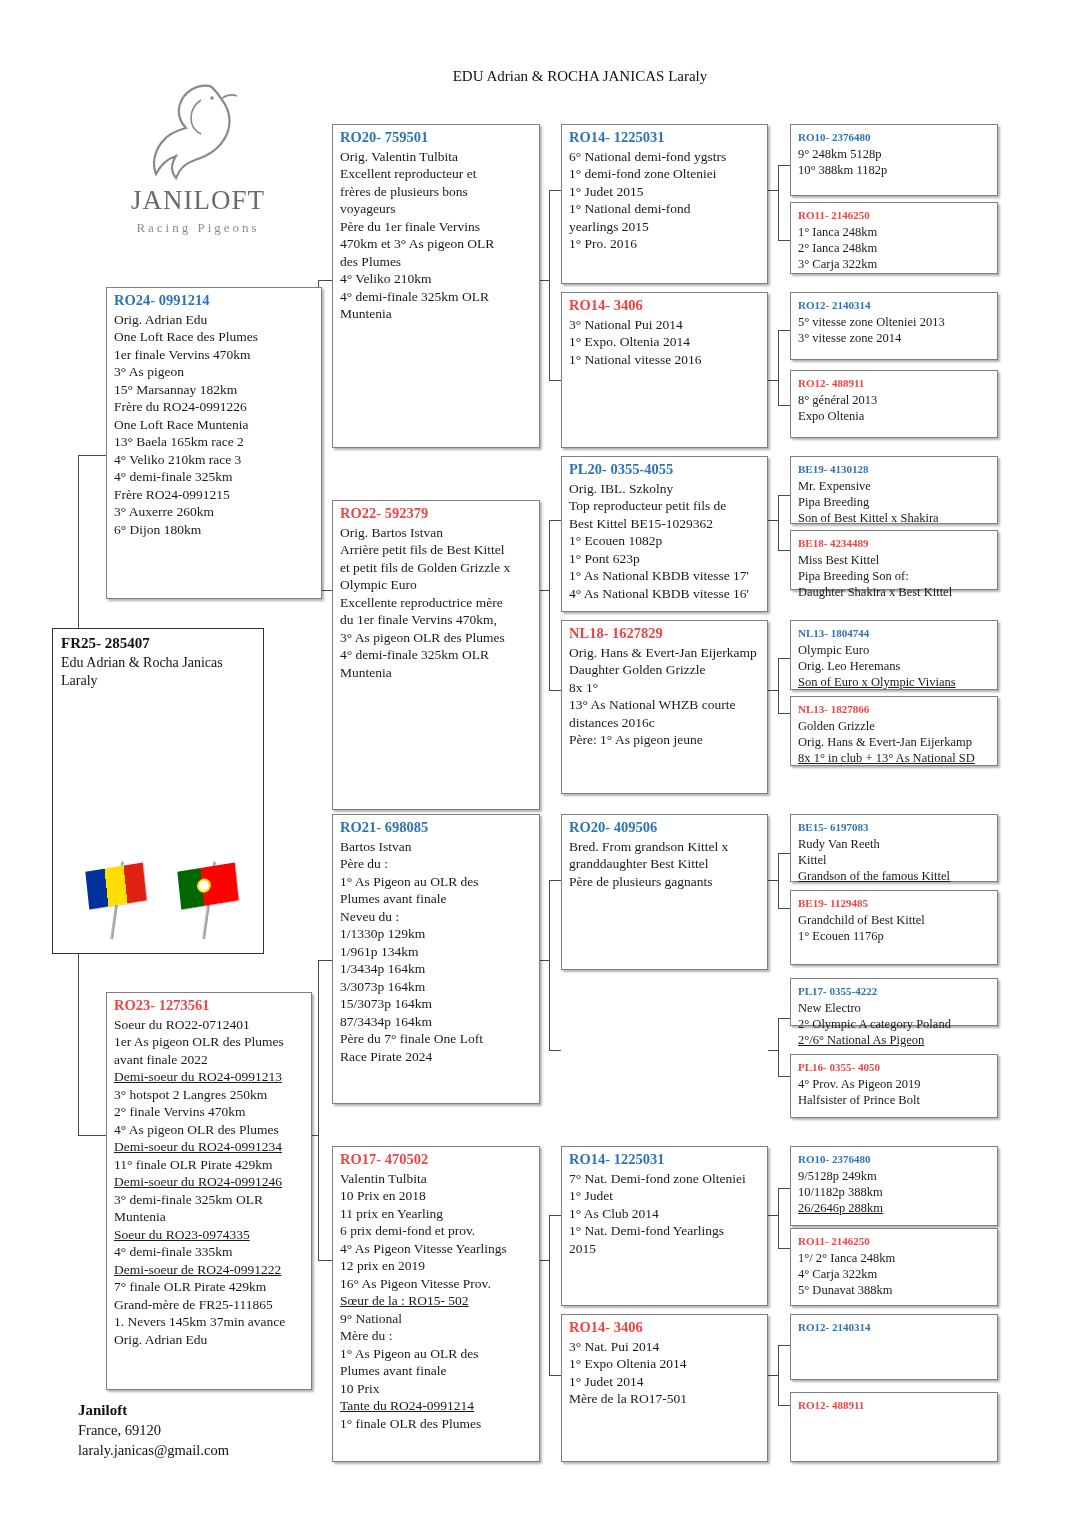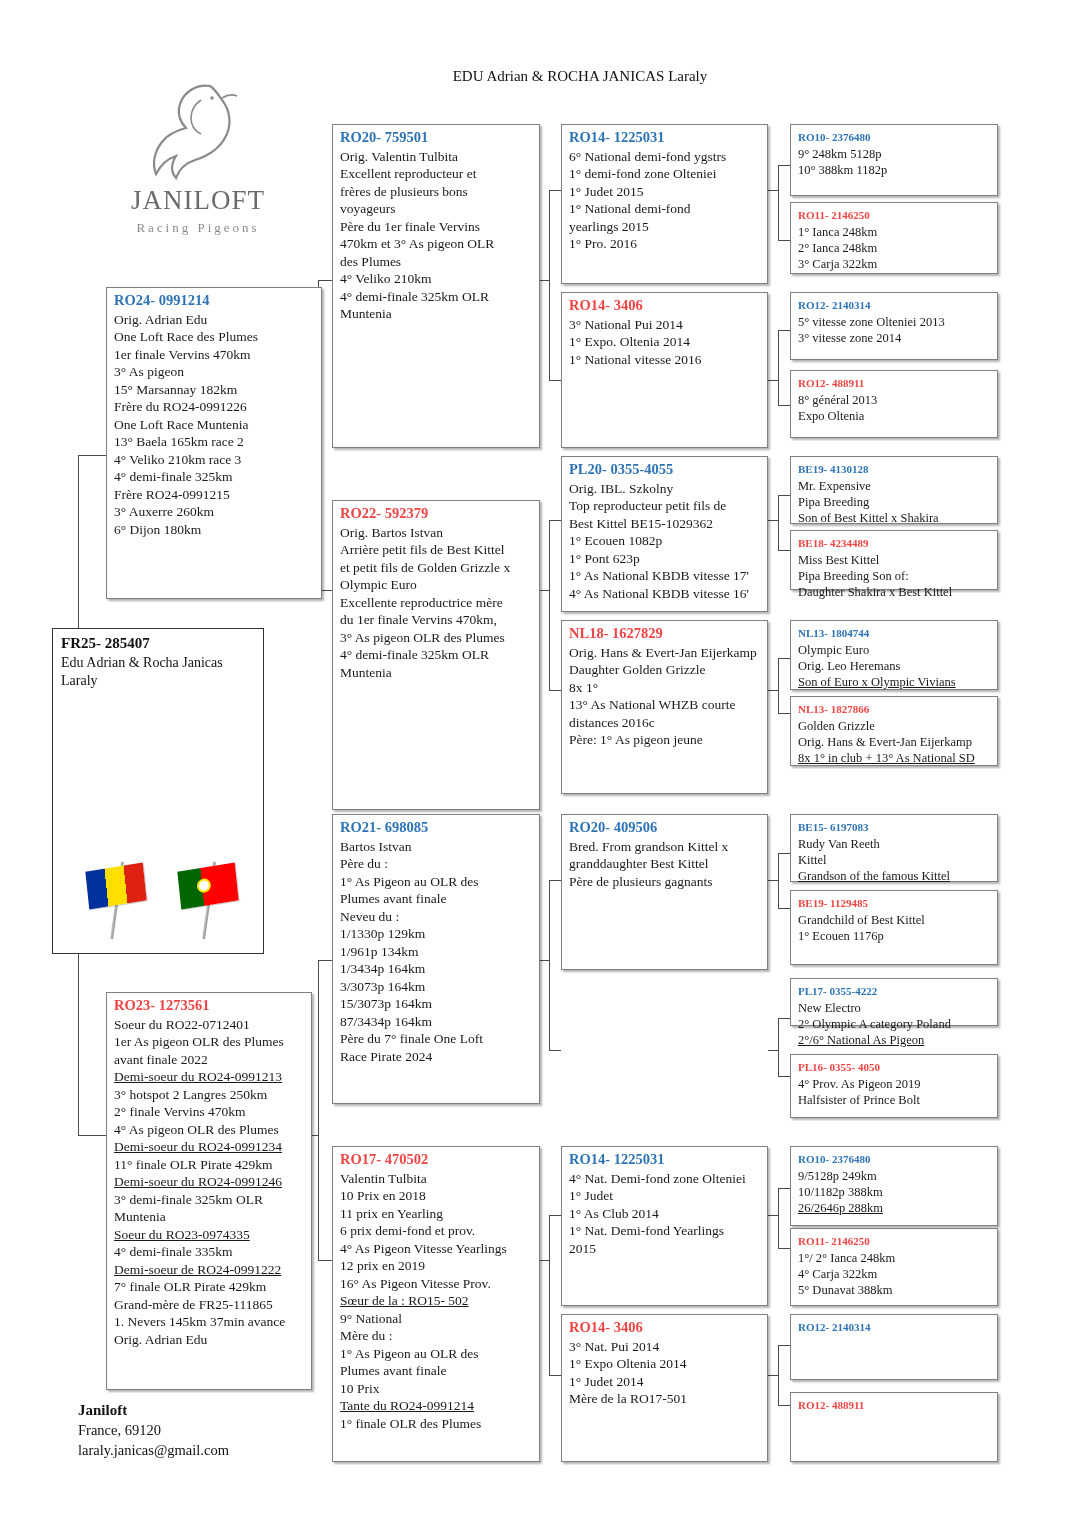--- a/index.html
+++ b/index.html
@@ -414,21 +414,21 @@
   <div class="card blue shadow" style="left:561px; top:814px; width:207px; height:156px;">
     <span class="ring">RO20- 409506</span>
     <span class="line">Bred. From grandson Kittel x</span>
     <span class="line">granddaughter Best Kittel</span>
     <span class="line">Père de plusieurs gagnants</span>
   </div>
 
 
   <div class="card blue shadow" style="left:561px; top:1146px; width:207px; height:160px;">
     <span class="ring">RO14- 1225031</span>
-    <span class="line">4° Nat. Demi-fond zone Olteniei</span>
+    <span class="line">7° Nat. Demi-fond zone Olteniei</span>
     <span class="line">1° Judet</span>
     <span class="line">1° As Club 2014</span>
     <span class="line">1° Nat. Demi-fond Yearlings</span>
     <span class="line">2015</span>
   </div>
 
   <div class="card pink shadow" style="left:561px; top:1314px; width:207px; height:148px;">
     <span class="ring">RO14- 3406</span>
     <span class="line">3° Nat. Pui 2014</span>
     <span class="line">1° Expo Oltenia 2014</span>

